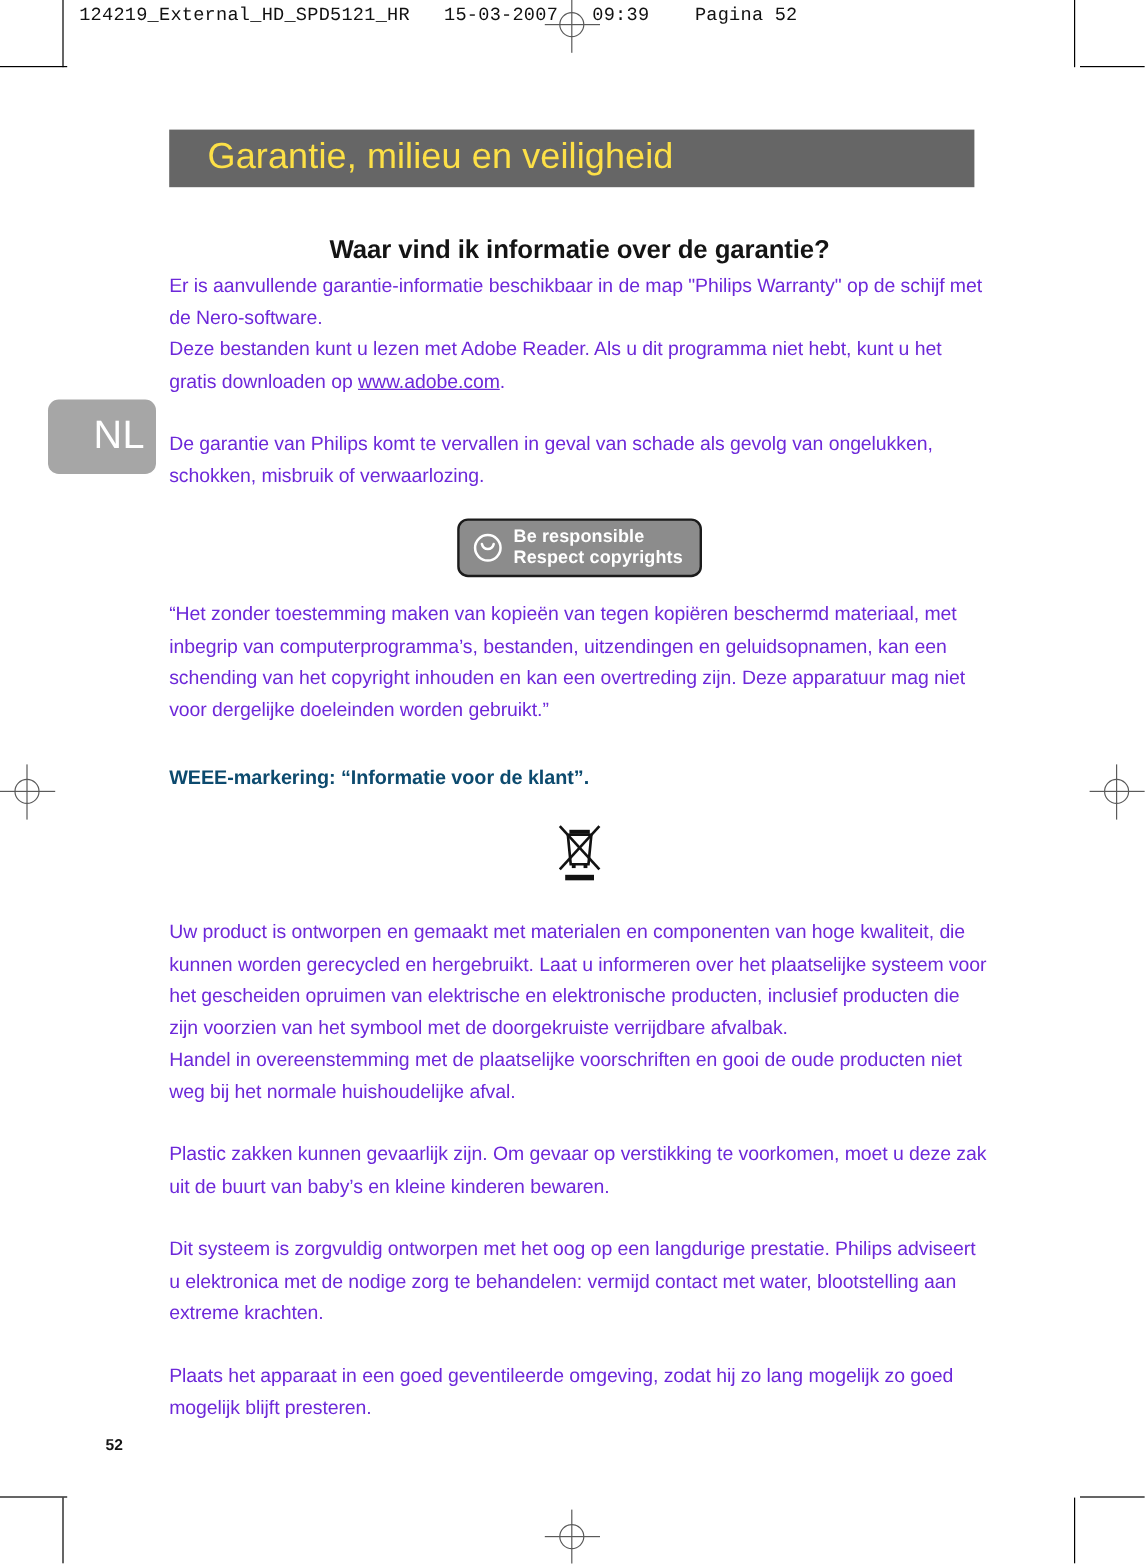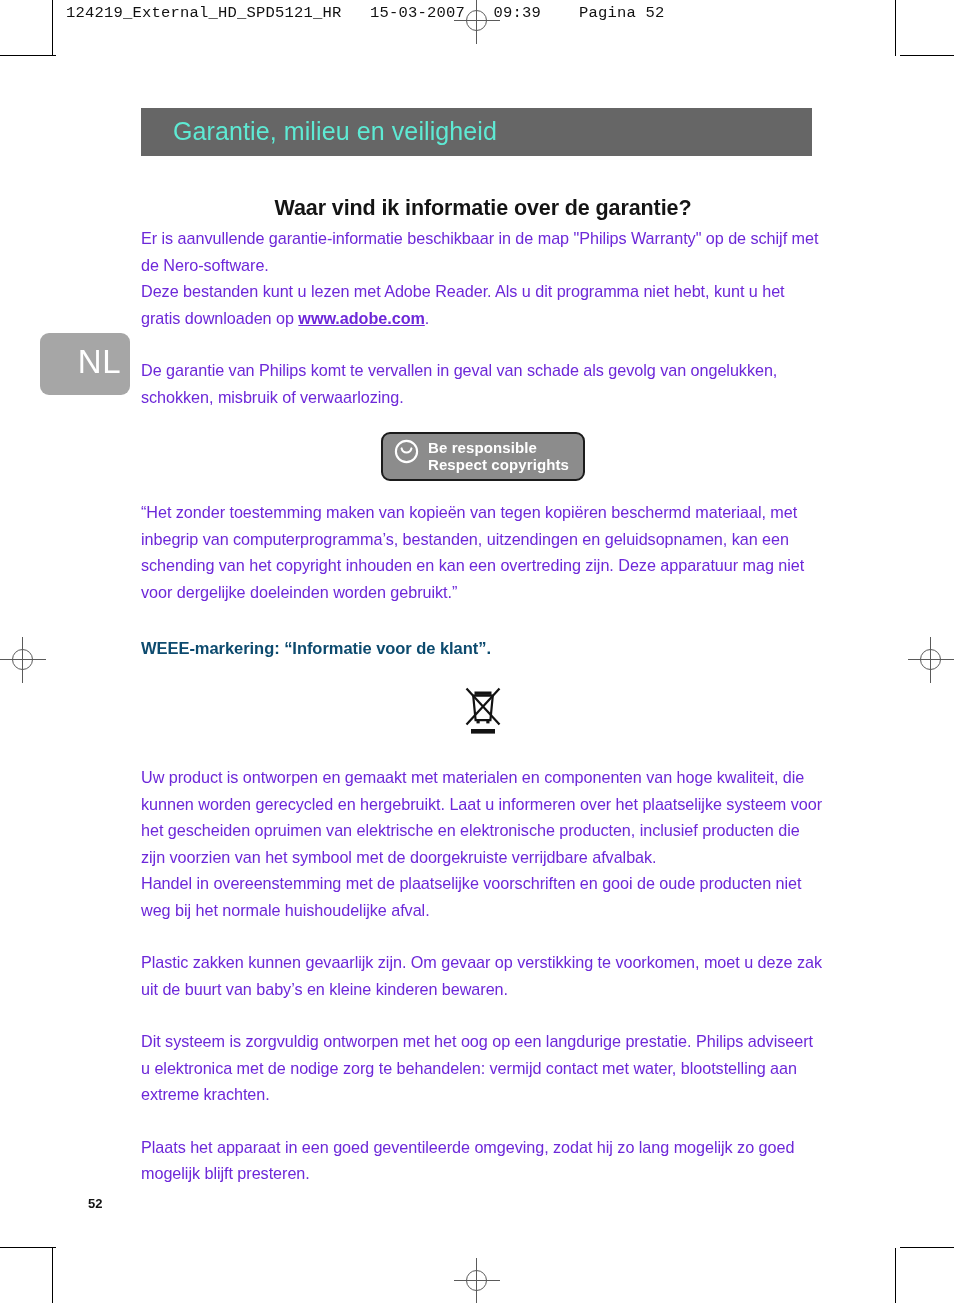--- a/index.html
+++ b/index.html
@@ -85,22 +85,22 @@
     top: 108px;
     width: 671px;
     height: 48px;
     background: #666666;
   }
   .chapter-bar-title {
     position: absolute;
     left: 32px;
     top: 50%;
     transform: translateY(-52%);
-    color: #5eead4;
-    font-size: 25px;
+    color: #fde047;
+    font-size: 30px;
     font-weight: 400;
     letter-spacing: 0.1px;
     white-space: nowrap;
   }
 
   .lang-badge {
     position: absolute;
     left: 40px;
     top: 333px;
     width: 90px;
@@ -143,33 +143,33 @@
   }
   p.body {
     margin: 0;
     font-size: 16.2px;
     line-height: 26.5px;
     color: #6d28d9;
     letter-spacing: -0.05px;
   }
   .link-underline {
     text-decoration: underline;
-    font-weight: bold;
   }
   .gap-md { height: 26px; }
   .gap-lg { height: 34px; }
 
   
   .copyright-badge-wrap {
     display: flex;
     justify-content: center;
     margin: 22px 0 18px 0;
   }
   .copyright-badge {
     display: flex;
+    align-items: center;
     gap: 9px;
     background: #8c8c8c;
     border: 2.5px solid #1b1b1b;
     border-radius: 9px;
     padding: 5px 14px 6px 11px;
   }
   .cr-icon {
     width: 25px;
     height: 25px;
     flex: 0 0 25px;

